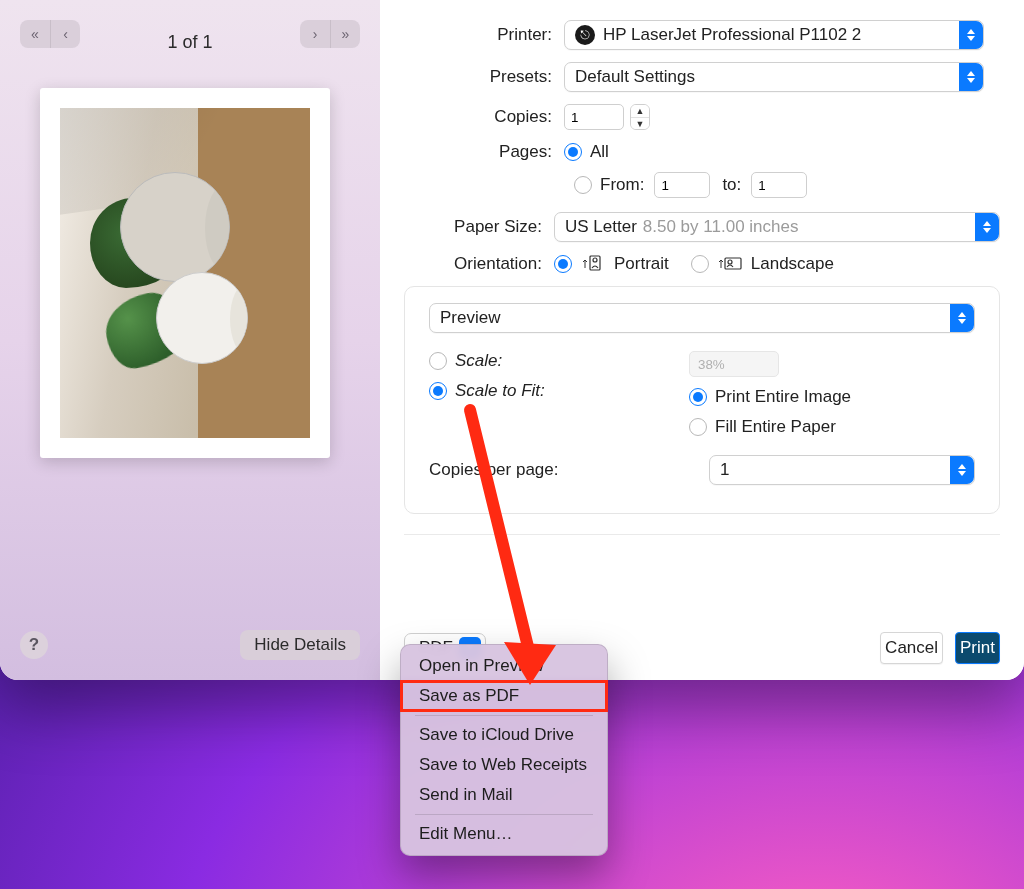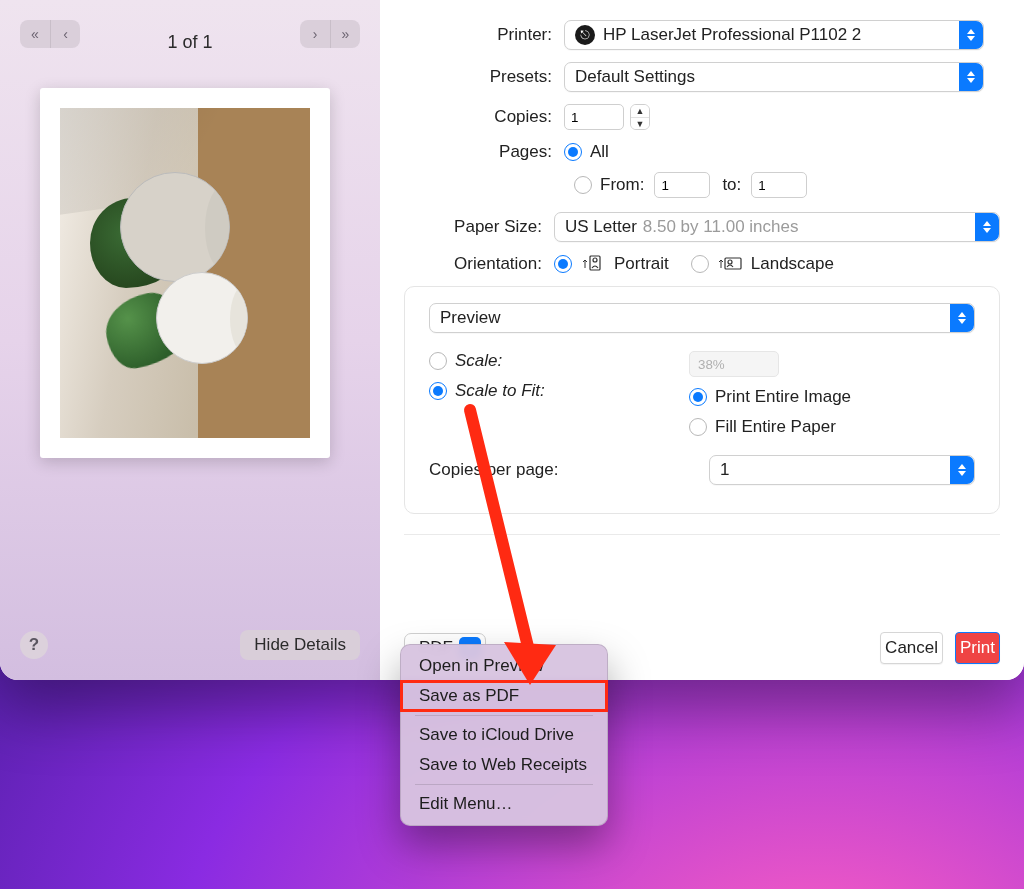--- a/index.html
+++ b/index.html
@@ -91,21 +91,21 @@
   .copies-select { width: 150px; position: relative; }
   .copies-lbl { width: 280px; }
   
   .hr { height: 1px; background: #eaeaea; margin: 20px 0 14px; }
   
   .dialog-footer { position:absolute; bottom: 16px; left: 24px; right: 24px; display:flex; align-items:center; }
   .pdf-btn { height: 30px; background:#fff; border:1px solid #d0d0d0; border-radius:7px; padding: 0 4px 0 14px; display:flex; align-items:center; box-shadow: 0 1px 1px rgba(0,0,0,0.04);}
   .pdf-chev { width: 22px; height: 22px; background:#0a7aff; border-radius:5px; margin-left:6px; display:flex; align-items:center; justify-content:center;}
   .pdf-chev::after{content:""; width:0;height:0;border-left:4px solid transparent;border-right:4px solid transparent;border-top:6px solid #fff;}
   .btn { height: 32px; border-radius: 4px; padding: 0 4px; border: 1px solid #d6d6d6; background:#fff; font-size:17px; display:flex; align-items:center; box-shadow: 0 1px 1px rgba(0,0,0,0.05);}
-  .btn.primary { background:#ef4444; color:#fff; border-color:#0a7aff; }
+  .btn.primary { background:#0c4a6e; color:#fff; border-color:#0a7aff; }
   .spacer { flex: 1; }
   
   .menu {
     position: absolute; left: 400px; top: 644px; width: 208px;
     background: rgba(215, 196, 224, 0.96);
     border: 1px solid rgba(0,0,0,0.12);
     border-radius: 10px; padding: 6px 0;
     box-shadow: 0 20px 40px rgba(0,0,0,0.35);
     backdrop-filter: blur(4px);
   }
@@ -296,20 +296,21 @@
 
   </div>
 </div>
 
 <div class="menu">
   <div class="menu-item">Open in Preview</div>
   <div class="menu-item highlight">Save as PDF</div>
   <div class="menu-sep"></div>
   <div class="menu-item">Save to iCloud Drive</div>
   <div class="menu-item">Save to Web Receipts</div>
+  <div class="menu-item">Send in Mail</div>
   <div class="menu-sep"></div>
   <div class="menu-item">Edit Menu…</div>
 </div>
 
 <svg class="arrow" viewBox="0 0 300 320">
   <defs></defs>
   <line x1="40" y1="10" x2="100" y2="255" stroke="#ff2a12" stroke-width="12" stroke-linecap="round"></line>
   <polygon points="100,285 74,242 126,245" fill="#ff2a12"></polygon>
 </svg>
 

